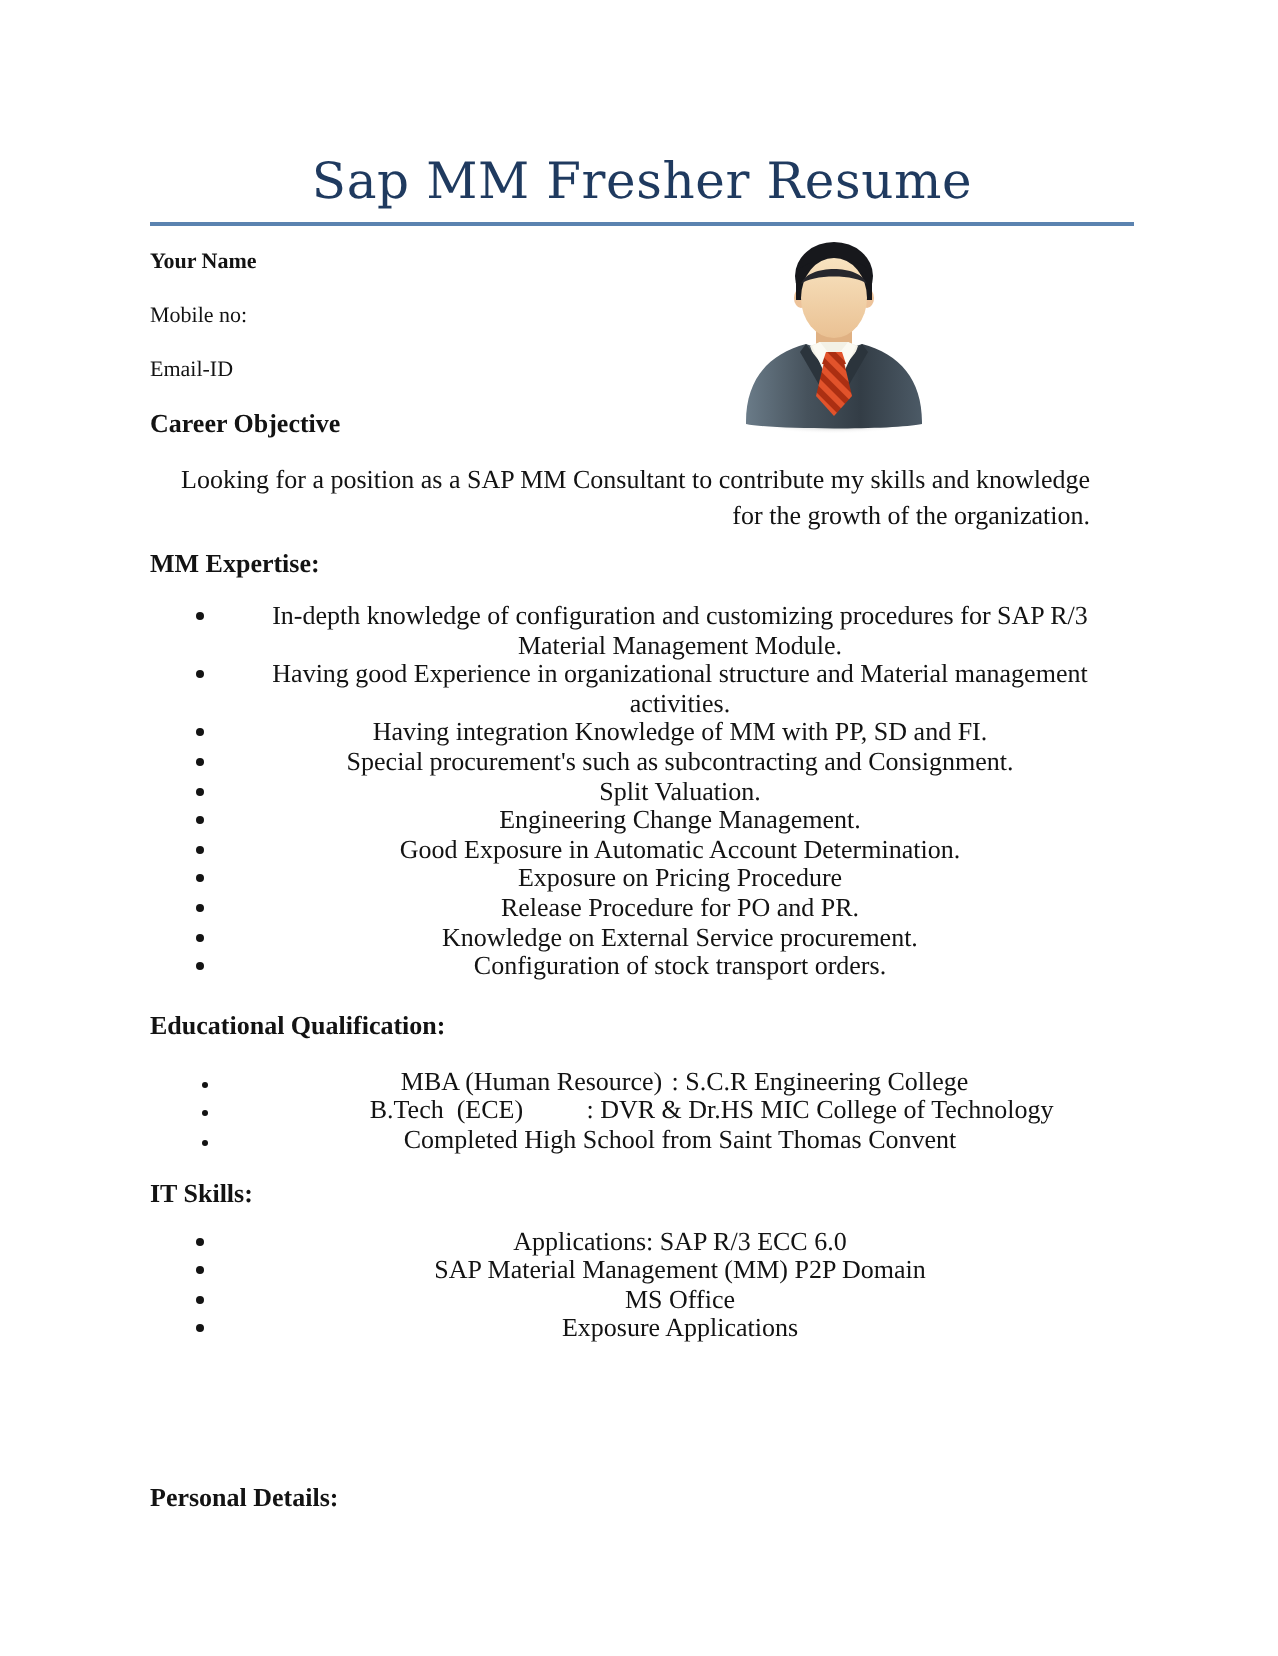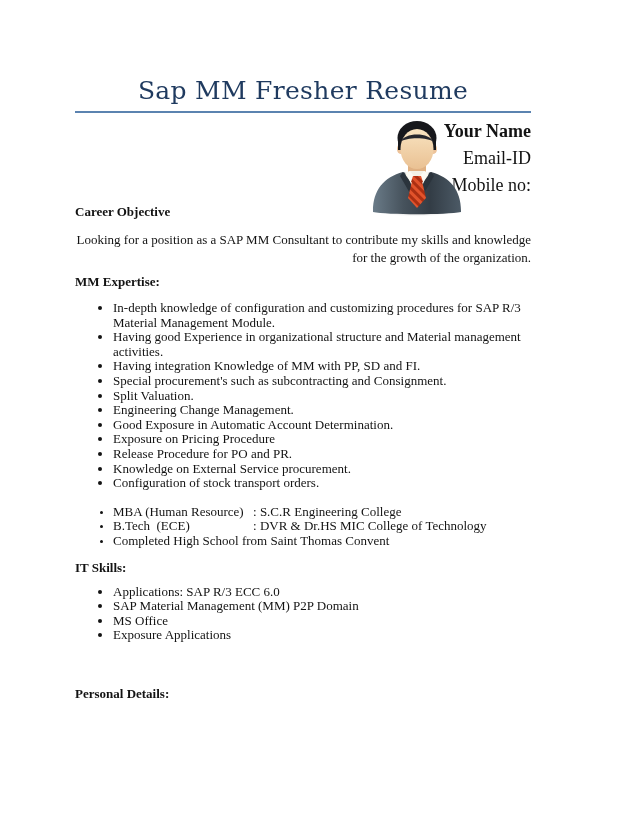--- a/index.html
+++ b/index.html
@@ -10,21 +10,21 @@
   .page {
     position: relative;
     width: 639px;
     height: 828px;
     background: #ffffff;
     overflow: hidden;
     font-family: "Liberation Serif", serif;
     color: #131313;
   }
   .content {
-    padding: 76px 108px 0 75px;
+    padding: 76px 72px 0 75px;
   }
   .doc-title {
     margin: 0;
     font-family: "DejaVu Serif", serif;
     font-size: 25px;
     font-weight: normal;
     line-height: 30px;
     text-align: center;
     letter-spacing: 0.3px;
     color: var(--color-title, #1f3a5f);
@@ -33,23 +33,22 @@
     height: 0;
     border: none;
     border-top: 2px solid var(--color-rule, #5b83b0);
     margin: 5px 0 0 0;
   }
   .contact-block {
     margin-top: 11px;
   }
   .contact-line {
     margin: 0 0 13px 0;
-    font-size: 18px;
+    font-size: 11px;
     line-height: 14px;
-    text-align: right;
   }
   .contact-line.name { font-weight: bold; }
   .section-heading {
     margin: 0 0 12px 0;
     font-size: 13px;
     font-weight: bold;
     line-height: 14px;
   }
   .objective-text {
     margin: 0 0 8px 0;
@@ -60,74 +59,76 @@
   }
   .heading-mm { margin-top: 4px; }
   .bullet-list {
     margin: 10px 0 0 0;
     padding: 0 0 0 38px;
     list-style-type: disc;
   }
   .bullet-list li {
     font-size: 13px;
     line-height: 14.6px;
+    text-align: center;
   }
   .heading-education { margin-top: 15px; margin-bottom: 0; }
   .edu-list { margin-top: 14px; }
   .edu-list li::marker { font-size: 10px; }
   .edu-degree {
     display: inline-block;
     min-width: 140px;
     white-space: pre;
   }
   .edu-institution { white-space: pre; }
   .heading-it { margin-top: 12px; margin-bottom: 0; }
   .it-list { }
-  .heading-personal { margin-top: 44px; }
+  .heading-personal { margin-top: 70px; }
   .avatar-box {
     position: absolute;
     left: 362px;
     top: 116px;
     width: 110px;
     height: 102px;
   }
 </style>
 </head>
 <body>
 
 <div class="page">
   <div class="content">
 
     <h1 class="doc-title">Sap MM Fresher Resume</h1>
     <hr class="title-rule">
 
     <div class="contact-block">
       <p class="contact-line name">Your Name</p>
+      <p class="contact-line">Mobile no:</p>
       <p class="contact-line">Email-ID</p>
-      <p class="contact-line">Mobile no:</p>
     </div>
 
     <h2 class="section-heading">Career Objective</h2>
     <p class="objective-text">Looking for a position as a SAP MM Consultant to contribute my skills and knowledge for the growth of the organization.</p>
 
     <h2 class="section-heading heading-mm">MM Expertise:</h2>
     <ul class="bullet-list">
       <li>In-depth knowledge of configuration and customizing procedures for SAP R/3 Material Management Module.</li>
       <li>Having good Experience in organizational structure and Material management activities.</li>
       <li>Having integration Knowledge of MM with PP, SD and FI.</li>
       <li>Special procurement's such as subcontracting and Consignment.</li>
       <li>Split Valuation.</li>
       <li>Engineering Change Management.</li>
       <li>Good Exposure in Automatic Account Determination.</li>
       <li>Exposure on Pricing Procedure</li>
       <li>Release Procedure for PO and PR.</li>
       <li>Knowledge on External Service procurement.</li>
       <li>Configuration of stock transport orders.</li>
     </ul>
 
+    <h2 class="section-heading heading-education">Educational Qualification:</h2>
     <ul class="bullet-list edu-list">
       <li><span class="edu-degree">MBA (Human Resource)</span><span class="edu-colon">:</span><span class="edu-institution"> S.C.R Engineering College</span></li>
       <li><span class="edu-degree">B.Tech  (ECE)</span><span class="edu-colon">:</span><span class="edu-institution"> DVR &amp; Dr.HS MIC College of Technology</span></li>
       <li><span>Completed High School from Saint Thomas Convent</span><span></span><span></span></li>
     </ul>
 
     <h2 class="section-heading heading-it">IT Skills:</h2>
     <ul class="bullet-list it-list">
       <li>Applications: SAP R/3 ECC 6.0</li>
       <li>SAP Material Management (MM) P2P Domain</li>

